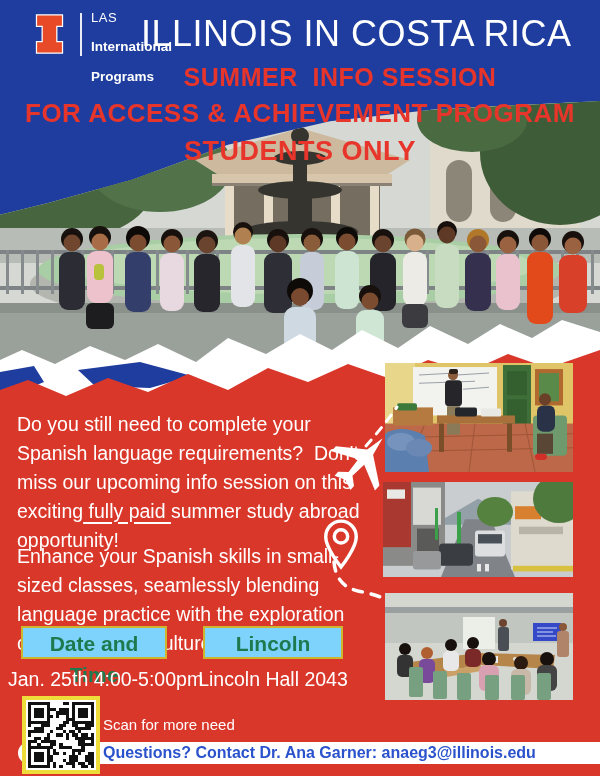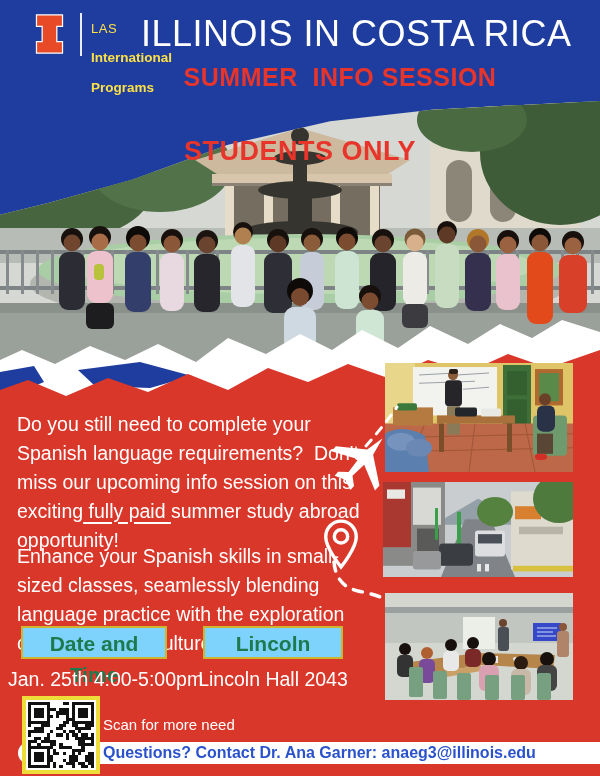--- a/index.html
+++ b/index.html
@@ -4,21 +4,21 @@
 <style>
   html,body{margin:0;padding:0;background:#444;}
   #poster{
     position:relative;width:600px;height:776px;overflow:hidden;
     background:#1e3d9e;
     font-family:"Liberation Sans", sans-serif;
   }
   
   .blockI{position:absolute;left:34px;top:13px;}
   .logo-divider{position:absolute;left:80px;top:13px;width:2px;height:43px;background:rgba(255,255,255,.9);}
-  .logo-text{position:absolute;left:91px;top:22px;color:#fde047;line-height:1;}
+  .logo-text{position:absolute;left:91px;top:11px;color:#ffffff;line-height:1;}
   .logo-acronym{font-size:13px;font-weight:400;letter-spacing:.5px;display:block;margin-bottom:2px;}
   .logo-l1,.logo-l2{font-size:13.5px;font-weight:700;display:block;margin-top:16px;}
   .page-title{position:absolute;left:141px;top:13px;color:#fff;font-size:36px;font-weight:400;letter-spacing:.5px;white-space:nowrap;}
   
   .banner{position:absolute;left:0;width:600px;text-align:center;color:#e8352b;font-weight:800;z-index:6;white-space:pre;letter-spacing:.5px;}
   .bl1{top:63px;font-size:25px;padding-left:40px;}
   .bl2{top:98px;font-size:26px;}
   .bl3{top:136px;font-size:27px;}
   
   .main-photo{position:absolute;left:0;top:98px;width:600px;height:292px;z-index:1;
@@ -65,20 +65,21 @@
   </svg>
   <div class="logo-divider"></div>
   <div class="logo-text">
     <span class="logo-acronym">LAS</span>
     <span class="logo-l1">International</span>
     <span class="logo-l2">Programs</span>
   </div>
   <div class="page-title">ILLINOIS IN COSTA RICA</div>
 
   <div class="banner bl1">SUMMER  INFO SESSION</div>
+  <div class="banner bl2">FOR ACCESS &amp; ACHIEVEMENT PROGRAM</div>
   <div class="banner bl3">STUDENTS ONLY</div>
 
   <div class="main-photo">
     <svg width="600" height="292" viewBox="0 0 600 292">
       <rect width="600" height="292" fill="#d6d8d4"></rect>
       <ellipse cx="60" cy="85" rx="95" ry="58" fill="#47663f"></ellipse>
       <ellipse cx="160" cy="68" rx="72" ry="46" fill="#52724a"></ellipse>
       <rect x="430" y="0" width="150" height="132" fill="#e0dacd"></rect>
       <polygon points="438,20 505,0 572,20" fill="#d6d0c2"></polygon>
       <rect x="438" y="26" width="136" height="5" fill="#c8c2b4"></rect>

